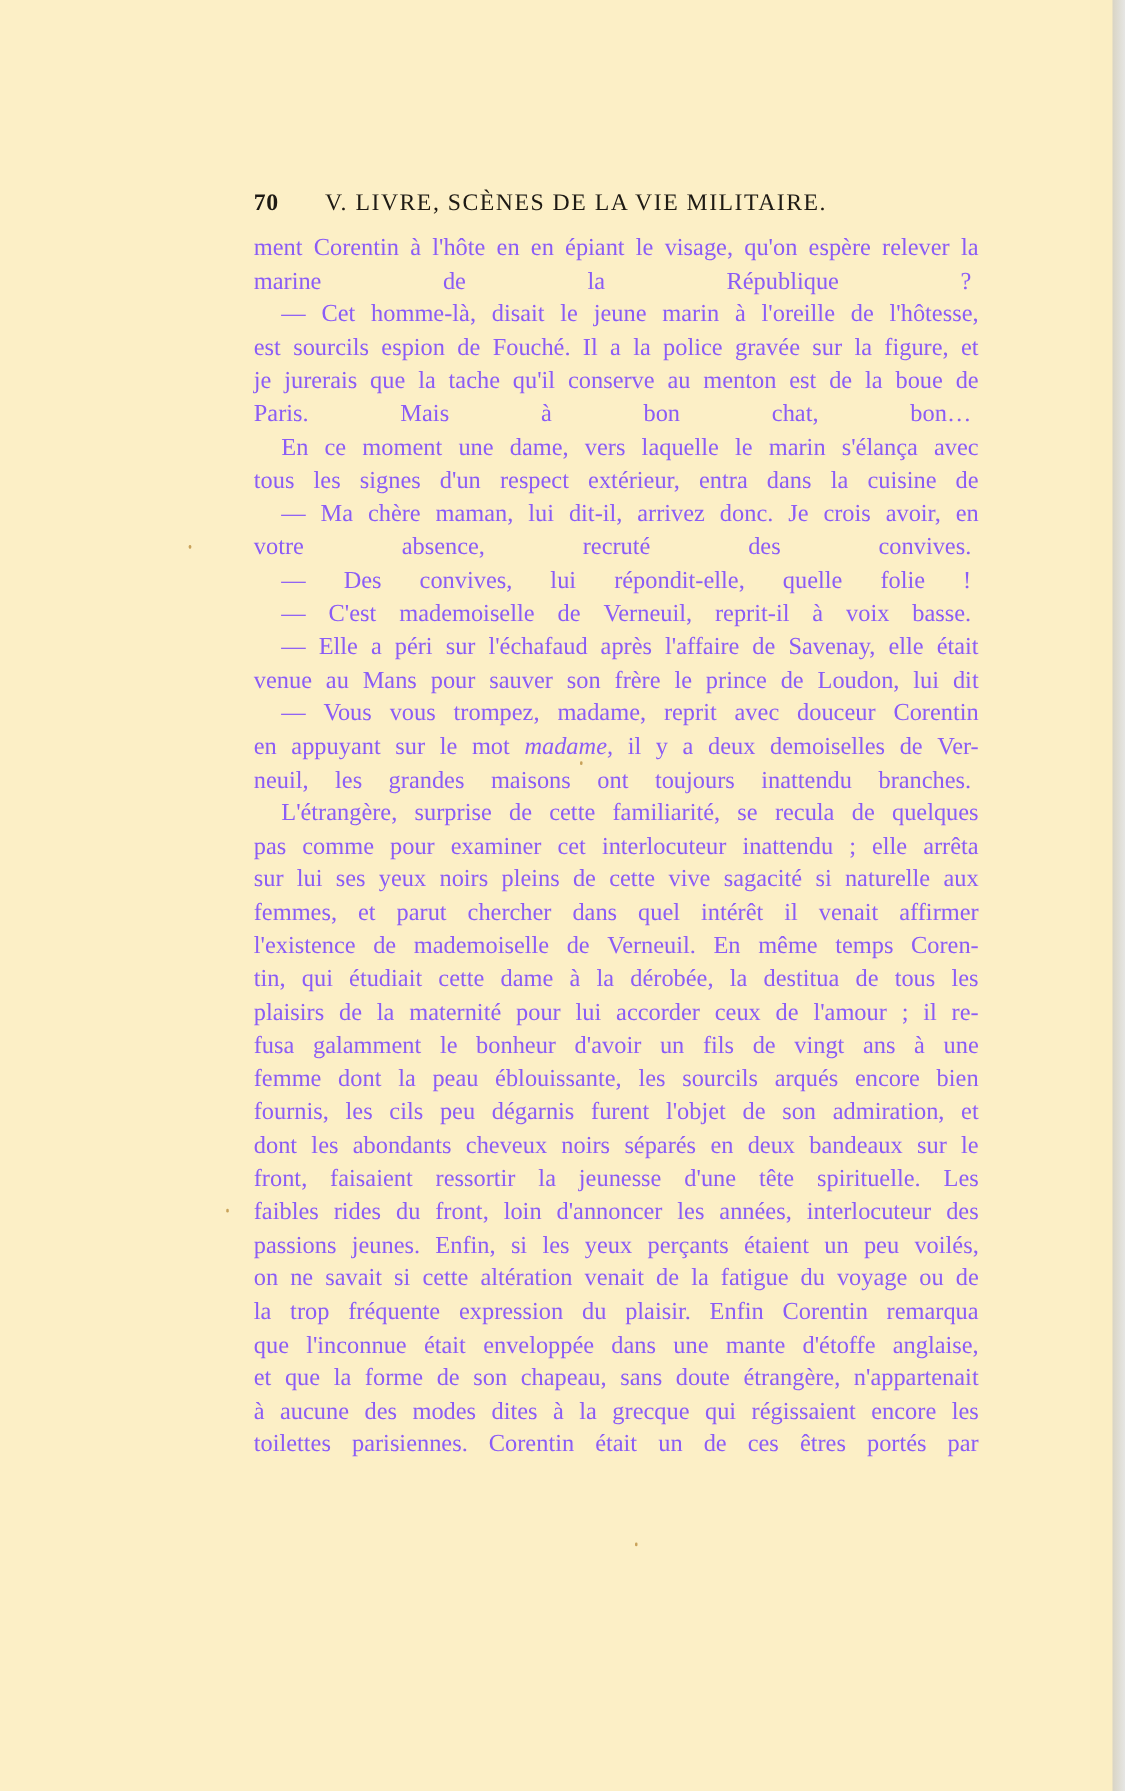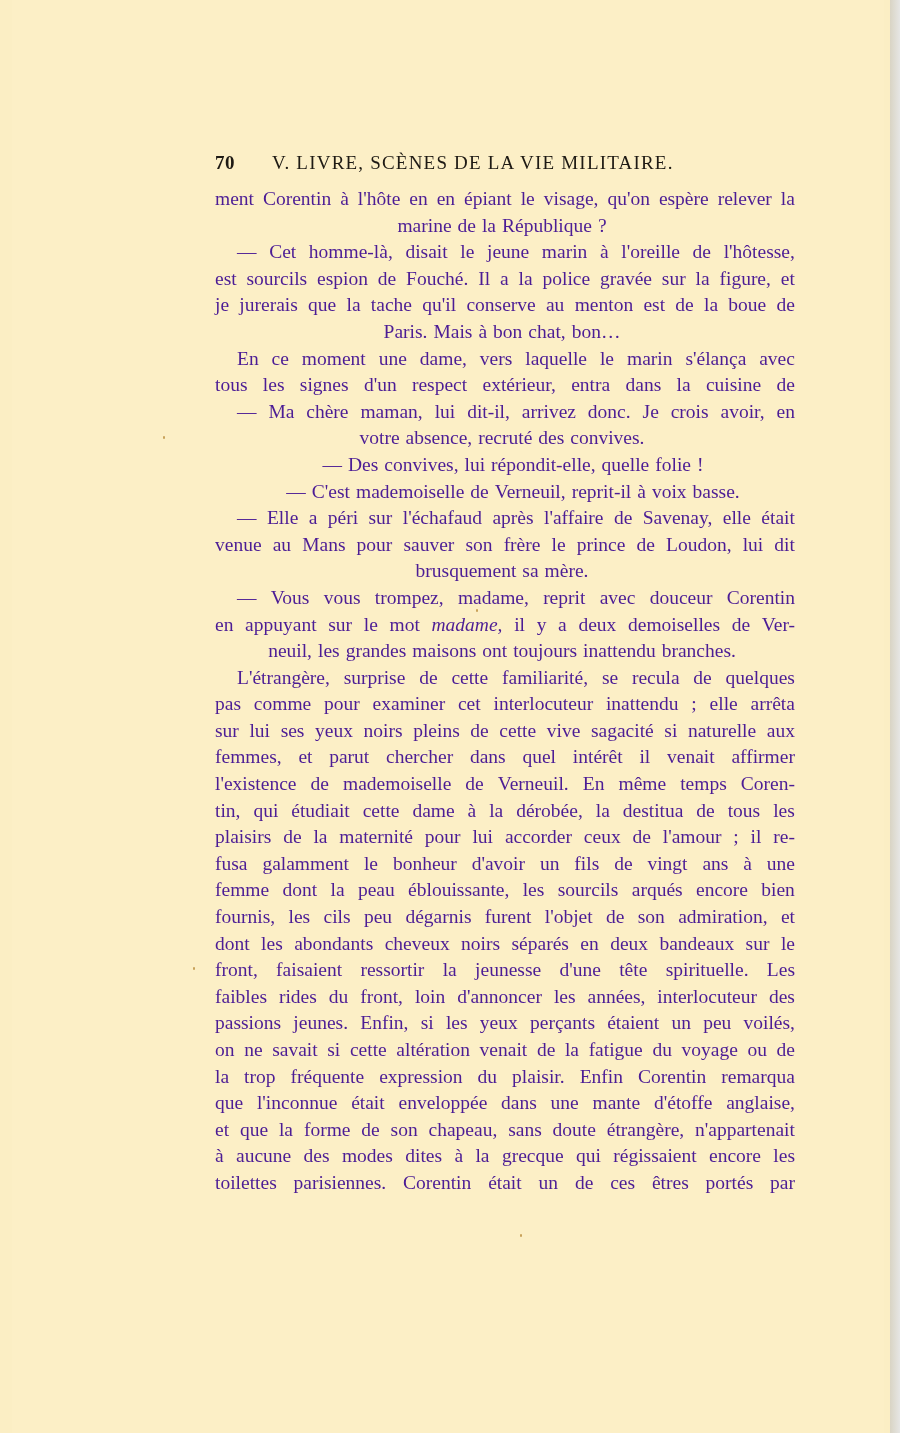--- a/index.html
+++ b/index.html
@@ -2,41 +2,41 @@
 <html><head>
   <meta charset="utf-8">
   <style>
     html, body { margin: 0; padding: 0; }
     body {
       width: 900px; height: 1433px; overflow: hidden;
       background: #fbeec4;
       position: relative;
     }
     .page {
-      position: absolute; left: 12px; top: 0; width: 872px; height: 1433px;
+      position: absolute; left: 0; top: 0; width: 872px; height: 1433px;
       background: #fcefc6;
     }
     .edge {
       position: absolute; left: 890px; top: 0; width: 10px; height: 1433px;
       background: linear-gradient(to right, #d9d4c4, #e6e6e4);
     }
     .header {
       position: absolute; left: 203px; top: 152px; width: 580px; height: 30px;
       font-family: "Liberation Serif", serif; font-size: 19px; color: #1e1a14;
       letter-spacing: 0.5px;
     }
     .header .pnum { position: absolute; left: 0; top: 0; font-weight: bold; }
     .header .running { position: absolute; left: 57px; top: 0; font-weight: normal; letter-spacing: 1.2px; }
     .text {
       position: absolute; left: 203px; top: 186px; width: 580px;
-      font-family: "Liberation Serif", serif; font-size: 19.5px; color: #4c1d95;
+      font-family: "Liberation Serif", serif; font-size: 19.5px; color: #8b5cf6;
       line-height: 26.6px;
     }
     .line { height: 26.6px; white-space: nowrap; display: flex; justify-content: space-between; }
-    .line.last { justify-content: center; }
+    .line.last { justify-content: space-between; }
     .line.last span.w { margin-right: 6px; }
     .line.indent { padding-left: 22px; }
     .line span.w { display: inline-block; }
     em { font-style: italic; }
     .speck { position: absolute; width: 2px; height: 3px; background: #c9a25a; border-radius: 1px; }
   </style>
 </head>
 <body>
 
 <div class="page">
@@ -210,25 +210,20 @@
         <span class="w">sauver</span>
         <span class="w">son</span>
         <span class="w">frère</span>
         <span class="w">le</span>
         <span class="w">prince</span>
         <span class="w">de</span>
         <span class="w">Loudon,</span>
         <span class="w">lui</span>
         <span class="w">dit</span>
       </div>
-      <div class="line last">
-        <span class="w">brusquement</span>
-        <span class="w">sa</span>
-        <span class="w">mère.</span>
-      </div>
       <div class="line indent">
         <span class="w">—</span>
         <span class="w">Vous</span>
         <span class="w">vous</span>
         <span class="w">trompez,</span>
         <span class="w">madame,</span>
         <span class="w">reprit</span>
         <span class="w">avec</span>
         <span class="w">douceur</span>
         <span class="w">Corentin</span>

